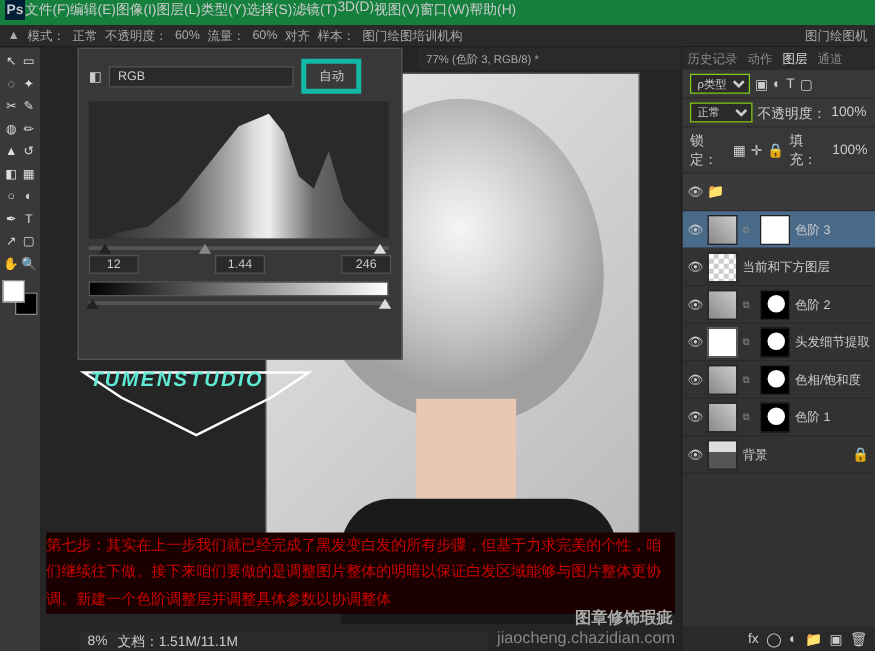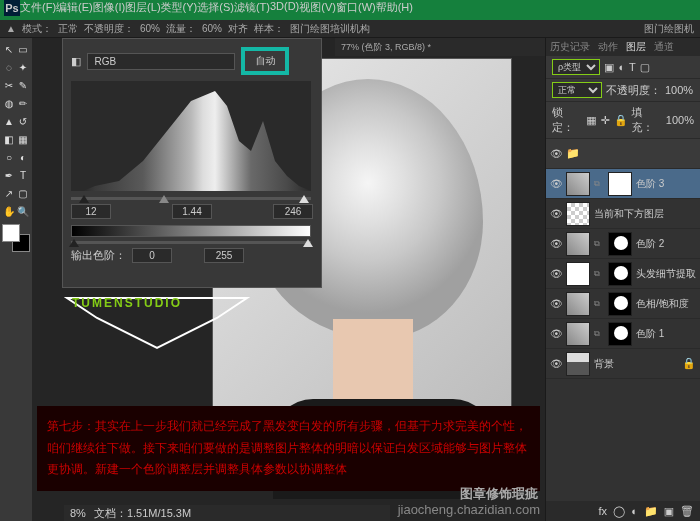--- a/index.html
+++ b/index.html
@@ -15,23 +15,23 @@
 .tl{width:14px;height:16px;margin:1px;display:flex;align-items:center;justify-content:center;font-size:10px;color:#ddd}
 .swatch{width:28px;height:28px;margin:4px auto;position:relative}
 .swatch .fg{width:18px;height:18px;background:#fff;border:1px solid #888;position:absolute;top:0;left:0}
 .swatch .bg{width:18px;height:18px;background:#000;border:1px solid #888;position:absolute;bottom:0;right:0}
 .canvas-area{flex:1;background:#252525;position:relative;overflow:hidden}
 .doc-tab{background:#2a2a2a;height:18px;width:210px;position:absolute;right:0;top:0;display:flex;align-items:center;padding:0 6px;font-size:9px;color:#aaa}
 .canvas{position:absolute;top:20px;left:180px;width:300px;height:420px;background:linear-gradient(135deg,#e8e8e8 0%,#d0d0d0 50%,#b8b8b8 100%);border:1px solid #555}
 .hair{position:absolute;top:20px;left:40px;width:230px;height:260px;background:radial-gradient(ellipse 120px 130px at 50% 40%,#f5f5f5 0%,#e0e0e0 30%,#c8c8c8 60%,#a0a0a0 100%);border-radius:50% 50% 45% 55%/55% 55% 45% 45%}
 .neck{position:absolute;top:260px;left:120px;width:80px;height:100px;background:#e8c8b0}
 .body{position:absolute;top:340px;left:60px;width:220px;height:100px;background:#1a1a1a;border-radius:40px 40px 0 0}
-.logo-txt{position:absolute;top:258px;left:40px;color:#84cc16;font-size:12px;font-weight:bold;letter-spacing:2px;}
+.logo-txt{position:absolute;top:258px;left:40px;color:#5eead4;font-size:16px;font-weight:bold;letter-spacing:2px;font-style:italic}
 .logo-shape{position:absolute;top:250px;left:25px;width:200px;height:70px}
-.caption{position:absolute;bottom:30px;left:5px;right:5px;background:#1a0000;padding:10px;line-height:1.8}
+.caption{position:absolute;bottom:30px;left:5px;right:5px;background:#1a0000;line-height:1.8}
 .caption span{color:#c00;font-size:12px}
 .levels{position:absolute;top:0;left:30px;width:260px;height:250px;background:#383838;border:1px solid #555;padding:8px}
 .lv-row{display:flex;align-items:center;gap:6px;margin-bottom:6px}
 .lv-sel{background:#2a2a2a;border:1px solid #555;padding:2px 6px;width:148px;font-size:10px}
 .lv-btn{background:#3a3a3a;border:4px solid #14b8a6;padding:3px 10px;font-size:10px}
 .histogram{width:240px;height:110px;background:#2a2a2a;position:relative;margin:6px 0}
 .hist-bars{position:absolute;bottom:0;left:0;right:0;height:100px;background:linear-gradient(to right,transparent 0%,transparent 5%,rgba(200,200,200,0.1) 10%,rgba(200,200,200,0.3) 30%,rgba(220,220,220,0.8) 50%,#ddd 55%,#eee 60%,rgba(200,200,200,0.4) 75%,rgba(200,200,200,0.2) 90%,transparent 100%);clip-path:polygon(0 100%,5% 100%,10% 95%,20% 90%,30% 70%,40% 40%,50% 10%,55% 5%,60% 0%,65% 15%,70% 50%,75% 60%,80% 30%,85% 70%,90% 85%,95% 95%,100% 100%)}
 .slider-track{width:240px;height:3px;background:#555;margin:4px 0;position:relative}
 .tri{position:absolute;width:0;height:0;border-left:5px solid transparent;border-right:5px solid transparent;top:-2px}
 .tri.b{border-bottom:8px solid #222}
@@ -175,34 +175,28 @@
         <span style="flex:1"></span>
         <input class="lv-in" value="1.44" style="">
         <span style="flex:1"></span>
         <input class="lv-in" value="246" style="">
       </div>
       <div class="gradient"></div>
       <div class="slider-track">
         <div class="tri b" style="left:-2px"></div>
         <div class="tri w" style="left:232px"></div>
       </div>
-      <div class="lv-row">
-        <span>输出色阶：</span>
-        <input class="lv-in" value="0" style="">
-        <span style="width:20px"></span>
-        <input class="lv-in" value="255" style="">
-      </div>
     </div>
 
     <div class="caption">
       <span>第七步：其实在上一步我们就已经完成了黑发变白发的所有步骤，但基于力求完美的个性，咱们继续往下做。接下来咱们要做的是调整图片整体的明暗以保证白发区域能够与图片整体更协调。新建一个色阶调整层并调整具体参数以协调整体</span>
     </div>
     <div class="status">
       <span>8%</span>
-      <span>文档：1.51M/15.3M</span>
+      <span>文档：1.51M/11.1M</span>
     </div>
   </div>
 
   <div class="panels">
     <div class="p-tabs">
       <span>历史记录</span>
       <span>动作</span>
       <span class="act">图层</span>
       <span>通道</span>
     </div>

